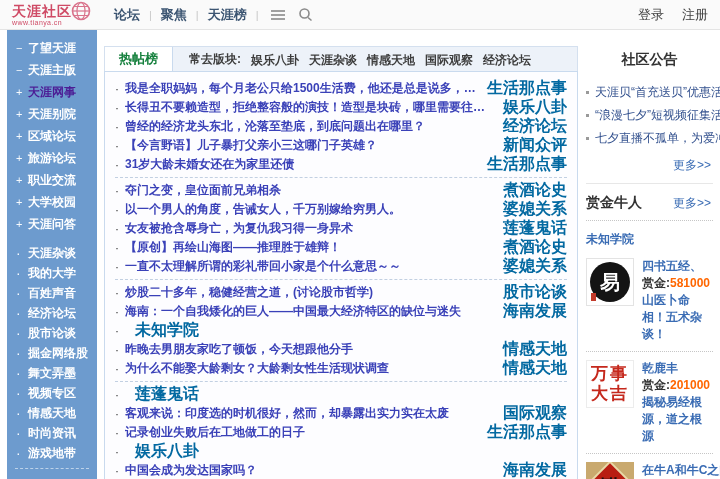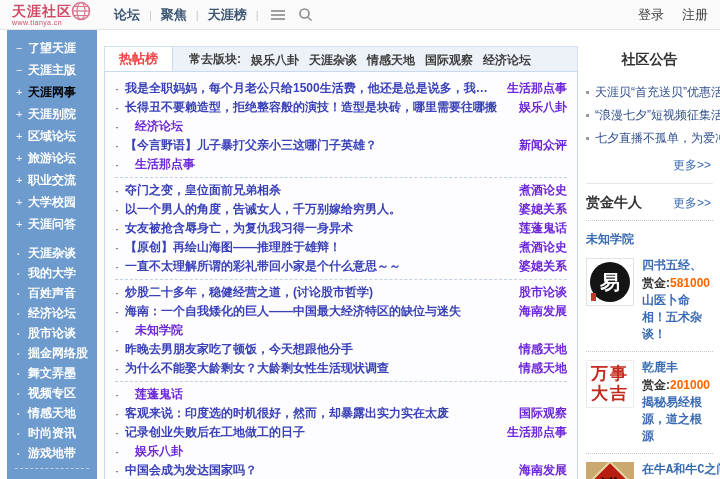--- a/index.html
+++ b/index.html
@@ -22,40 +22,40 @@
   .auth a{font-size:13px;color:#404040;cursor:pointer;text-decoration:none;}
 
   
   .sidebar{position:absolute;left:7px;top:30px;width:90px;height:449px;background:#6d9bce;padding-top:7px;}
   .sidebar ul{list-style:none;}
   .side-item{display:flex;align-items:center;height:22px;padding-left:9px;color:#fff;
              font-size:12px;font-weight:bold;cursor:pointer;}
   .g2 .side-item{height:20px;}
   .side-prefix{width:12px;font-weight:normal;font-size:11px;color:rgba(255,255,255,.95);}
   .g2 .side-prefix{font-size:14px;line-height:10px;}
-  .side-item.active .side-label{color:#000000;}
+  .side-item.active .side-label{color:#4c1d95;}
   .side-gap{height:8px;}
   .side-dash{border-top:1px dashed rgba(255,255,255,.55);margin:5px 8px 3px;}
   .side-clipped{height:16px;display:flex;align-items:center;}
   .clip-dot{width:3px;height:3px;background:rgba(255,255,255,.9);margin-left:12px;}
 
   
   .content{position:absolute;left:104px;top:46px;width:474px;}
   .tabbar{display:flex;align-items:center;height:25px;background:#edf2f9;
           border:1px solid #d4e0ef;border-bottom:none;}
   .tab{align-self:stretch;display:flex;align-items:center;background:#fff;
-       border-right:1px solid #c9daee;padding:0 14px;font-size:13px;font-weight:bold;color:#ef4444;cursor:pointer;}
+       border-right:1px solid #c9daee;padding:0 14px;font-size:13px;font-weight:bold;color:#15803d;cursor:pointer;}
   .quick-label{font-size:12px;color:#3d3d3d;font-weight:bold;margin-left:16px;}
   .quick-link{font-size:12px;color:#3d3d3d;font-weight:bold;margin-left:10px;cursor:pointer;text-decoration:none;}
   .panel{background:#fdfdff;border:1px solid #c9daee;padding:7px 10px 0;height:409px;overflow:hidden;}
   .post-row{display:flex;align-items:center;height:19px;overflow:hidden;}
   .bullet{color:#333;margin-right:6px;font-size:12px;flex:none;}
   .post-title{flex:1;font-size:12px;font-weight:bold;color:#3a41b8;white-space:nowrap;
               overflow:hidden;text-overflow:ellipsis;cursor:pointer;text-decoration:none;}
-  .post-cat{font-size:12px;font-weight:bold;color:#6d28d9;margin-left:10px;white-space:nowrap;
+  .post-cat{font-size:16px;font-weight:bold;color:#0369a1;margin-left:10px;white-space:nowrap;
             cursor:pointer;text-decoration:none;}
   .group-sep{border-top:1px dashed #c2d0e2;margin:3px 0;}
 
   
   .rightbar{position:absolute;left:586px;top:46px;width:127px;}
   .ann-title{font-size:14px;font-weight:bold;color:#333;margin:5px 0 12px;text-align:center;}
   .ann-list{list-style:none;}
   .ann-item{display:flex;align-items:center;height:23px;}
   .ann-bullet{width:3px;height:3px;background:#9a9a9a;margin-right:6px;flex:none;}
   .ann-link{font-size:12px;color:#33518e;cursor:pointer;text-decoration:none;white-space:nowrap;}
@@ -63,21 +63,21 @@
   .more-link{font-size:12px;color:#3a6cb4;cursor:pointer;text-decoration:none;}
   .sect-hr{border:none;border-top:1px solid #e7e7e7;margin:4px 0 10px;}
   .bounty-head{display:flex;justify-content:space-between;align-items:center;margin:2px 2px 2px 0;}
   .bounty-title{font-size:14px;font-weight:bold;color:#333;}
   .entry-sep{border-top:1px dotted #c6c6c6;margin:8px 0;}
   .bounty-cat{display:inline-block;font-size:12px;font-weight:bold;color:#3a6cb4;margin:1px 0 10px;
               cursor:pointer;text-decoration:none;}
   .bounty-body{display:flex;gap:8px;}
   .bounty-img{width:48px;height:48px;flex:none;cursor:pointer;position:relative;}
   .bounty-col{font-size:12px;line-height:17px;min-width:0;}
-  .bounty-name{display:block;color:#3a6cb4;font-weight:bold;cursor:pointer;text-decoration:none;white-space:nowrap;font-family:Liberation Mono, monospace;}
+  .bounty-name{display:block;color:#3a6cb4;font-weight:bold;cursor:pointer;text-decoration:none;white-space:nowrap;}
   .bounty-label{color:#333;font-weight:bold;}
   .bounty-amount{color:#ff6600;font-weight:bold;}
   .bounty-desc{display:block;color:#3a6cb4;font-weight:bold;cursor:pointer;text-decoration:none;}
 
   
   .img-seal{background:#fff;border:1px solid #e3e3e3;display:flex;align-items:center;justify-content:center;}
   .seal-circle{width:40px;height:40px;border-radius:50%;background:#141414;display:flex;
                align-items:center;justify-content:center;}
   .seal-char{color:#fff;font-size:20px;font-weight:bold;font-family:"Liberation Serif",serif;}
   .seal-mark{position:absolute;left:4px;bottom:4px;width:5px;height:8px;background:#c23a2a;}
@@ -241,29 +241,31 @@
           <a class="post-title">我是全职妈妈，每个月老公只给1500生活费，他还是总是说多，我该怎么办？</a>
           <a class="post-cat">生活那点事</a>
         </div>
         <div class="post-row">
           <span class="bullet">·</span>
           <a class="post-title">长得丑不要赖造型，拒绝整容般的演技！造型是块砖，哪里需要往哪搬</a>
           <a class="post-cat">娱乐八卦</a>
         </div>
         <div class="post-row">
           <span class="bullet">·</span>
+          <a class="post-title">曾经的经济龙头东北，沦落至垫底，到底问题出在哪里？</a>
           <a class="post-cat">经济论坛</a>
         </div>
         <div class="post-row">
           <span class="bullet">·</span>
           <a class="post-title">【今言野语】儿子暴打父亲小三这哪门子英雄？</a>
           <a class="post-cat">新闻众评</a>
         </div>
         <div class="post-row">
           <span class="bullet">·</span>
+          <a class="post-title">31岁大龄未婚女还在为家里还债</a>
           <a class="post-cat">生活那点事</a>
         </div>
         <div class="group-sep"></div>
         <div class="post-row">
           <span class="bullet">·</span>
           <a class="post-title">夺门之变，皇位面前兄弟相杀</a>
           <a class="post-cat">煮酒论史</a>
         </div>
         <div class="post-row">
           <span class="bullet">·</span>

